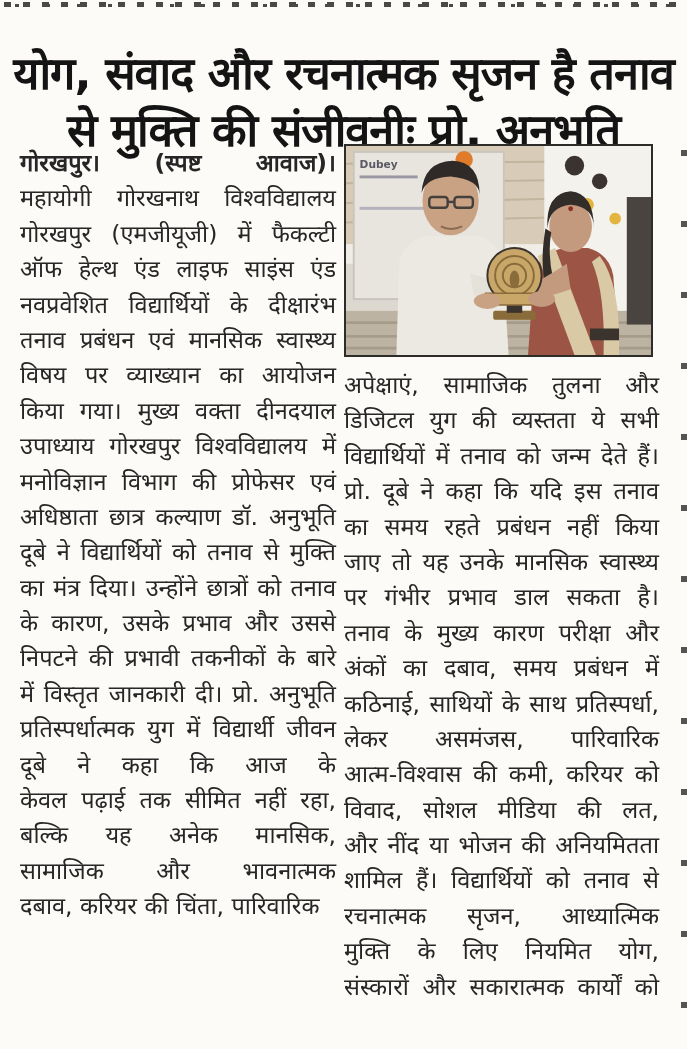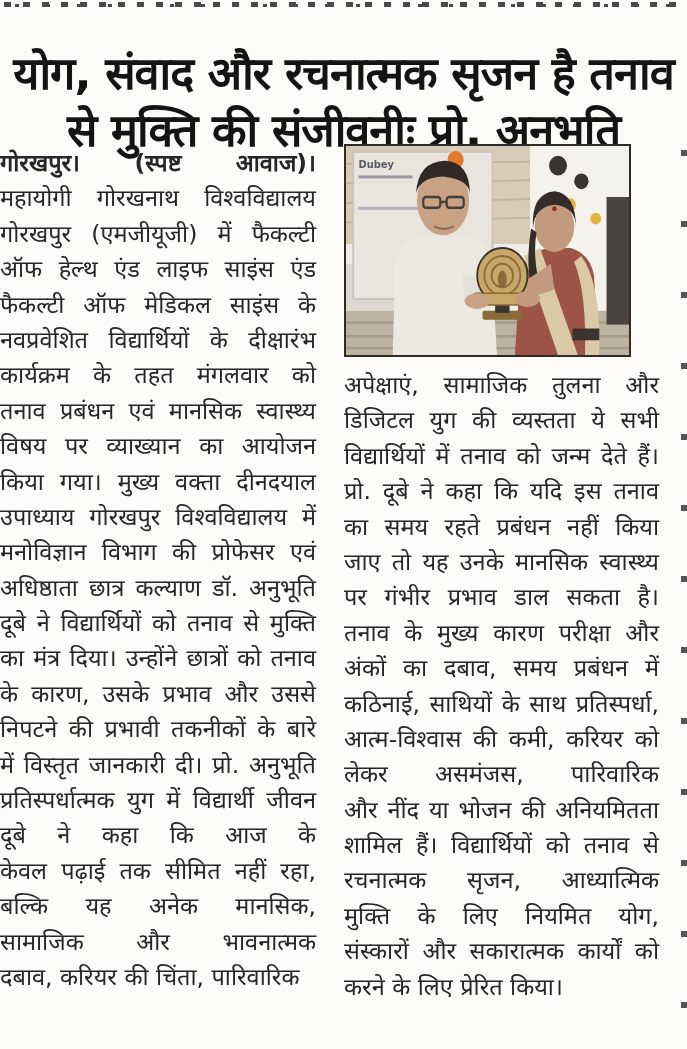--- a/index.html
+++ b/index.html
@@ -26,33 +26,33 @@
   }
 
   .headline{
     position:absolute;top:21px;left:0;width:687px;text-align:center;
     color:#141414;font-weight:bold;font-size:45px;line-height:57px;
     letter-spacing:-1px;
     margin-top:24px;
   }
 
   .col{position:absolute;top:146px;}
-  .col.left{left:0;width:316px;}
+  .col.left{left:20px;width:316px;}
   .col.right{left:344px;top:144px;width:315px;}
 
   .line{
     font-size:23.5px;line-height:35.4px;color:#262626;
     text-align:justify;text-align-last:justify;
     height:35.4px;overflow:visible;white-space:nowrap;
   }
   .line.lead{font-weight:bold;}
   .line.last-line{text-align-last:left;}
 
   .photo{
-    width:287px;height:213px;box-sizing:border-box;border:2px solid #2e2c29;
+    width:309px;height:213px;box-sizing:border-box;border:2px solid #2e2c29;
     margin-bottom:11px;background:#84cc16;position:relative;overflow:hidden;
   }
   .photo svg{display:block;width:100%;height:100%;}
 </style>
 </head>
 <body>
 
 <div class="page">
 
   <div class="top-strip"></div>
@@ -62,23 +62,21 @@
     <div>योग, संवाद और रचनात्मक सृजन है तनाव</div>
     <div>से मुक्ति की संजीवनीः प्रो. अनुभूति</div>
   </div>
 
   <div class="col left">
 
   <div class="line lead">गोरखपुर। (स्पष्ट आवाज)।</div>
       <div class="line">महायोगी गोरखनाथ विश्वविद्यालय</div>
       <div class="line">गोरखपुर (एमजीयूजी) में फैकल्टी</div>
       <div class="line">ऑफ हेल्थ एंड लाइफ साइंस एंड</div>
-      <div class="line">फैकल्टी ऑफ मेडिकल साइंस के</div>
       <div class="line">नवप्रवेशित विद्यार्थियों के दीक्षारंभ</div>
-      <div class="line">कार्यक्रम के तहत मंगलवार को</div>
       <div class="line">तनाव प्रबंधन एवं मानसिक स्वास्थ्य</div>
       <div class="line">विषय पर व्याख्यान का आयोजन</div>
       <div class="line">किया गया। मुख्य वक्ता दीनदयाल</div>
       <div class="line">उपाध्याय गोरखपुर विश्वविद्यालय में</div>
       <div class="line">मनोविज्ञान विभाग की प्रोफेसर एवं</div>
       <div class="line">अधिष्ठाता छात्र कल्याण डॉ. अनुभूति</div>
       <div class="line">दूबे ने विद्यार्थियों को तनाव से मुक्ति</div>
       <div class="line">का मंत्र दिया। उन्होंने छात्रों को तनाव</div>
       <div class="line">के कारण, उसके प्रभाव और उससे</div>
       <div class="line">निपटने की प्रभावी तकनीकों के बारे</div>
@@ -172,24 +170,24 @@
     <div class="line">अपेक्षाएं, सामाजिक तुलना और</div>
         <div class="line">डिजिटल युग की व्यस्तता ये सभी</div>
         <div class="line">विद्यार्थियों में तनाव को जन्म देते हैं।</div>
         <div class="line">प्रो. दूबे ने कहा कि यदि इस तनाव</div>
         <div class="line">का समय रहते प्रबंधन नहीं किया</div>
         <div class="line">जाए तो यह उनके मानसिक स्वास्थ्य</div>
         <div class="line">पर गंभीर प्रभाव डाल सकता है।</div>
         <div class="line">तनाव के मुख्य कारण परीक्षा और</div>
         <div class="line">अंकों का दबाव, समय प्रबंधन में</div>
         <div class="line">कठिनाई, साथियों के साथ प्रतिस्पर्धा,</div>
+        <div class="line">लेकर असमंजस, पारिवारिक</div>
         <div class="line">आत्म-विश्वास की कमी, करियर को</div>
-        <div class="line">लेकर असमंजस, पारिवारिक</div>
+        <div class="line">विवाद, सोशल मीडिया की लत,</div>
         <div class="line">और नींद या भोजन की अनियमितता</div>
         <div class="line">शामिल हैं। विद्यार्थियों को तनाव से</div>
         <div class="line">रचनात्मक सृजन, आध्यात्मिक</div>
         <div class="line">मुक्ति के लिए नियमित योग,</div>
         <div class="line">संस्कारों और सकारात्मक कार्यों को</div>
-        <div class="line last-line">करने के लिए प्रेरित किया।</div>
       </div>
   </div>
 
 </div>
 
 </body></html>

